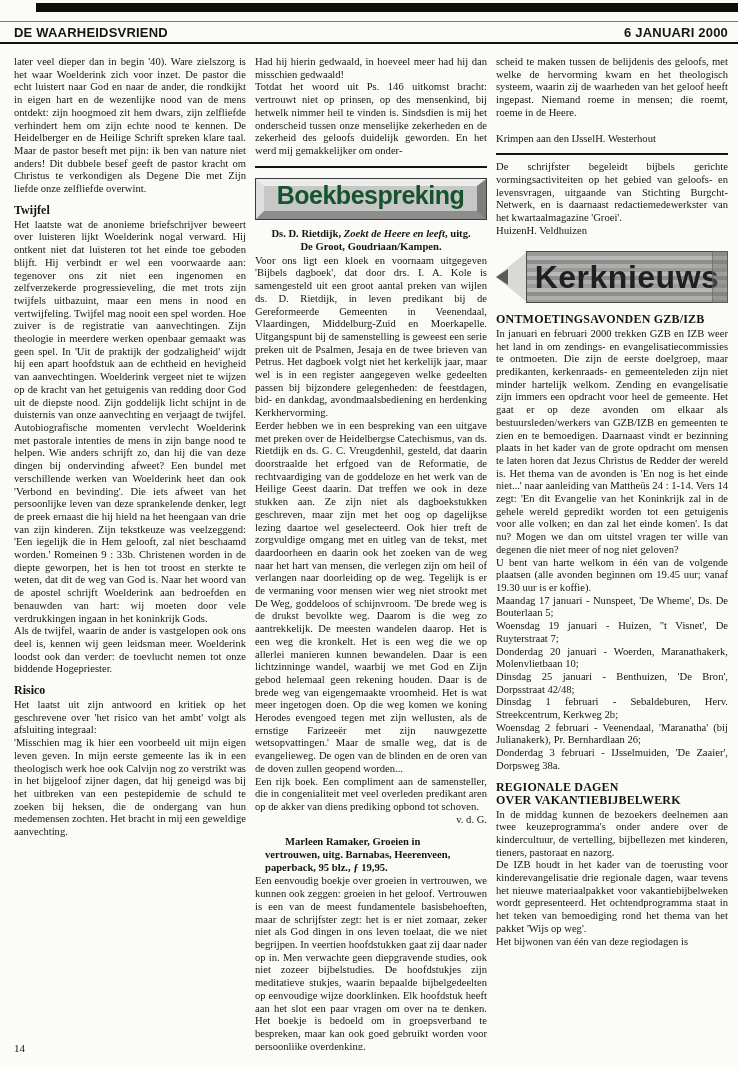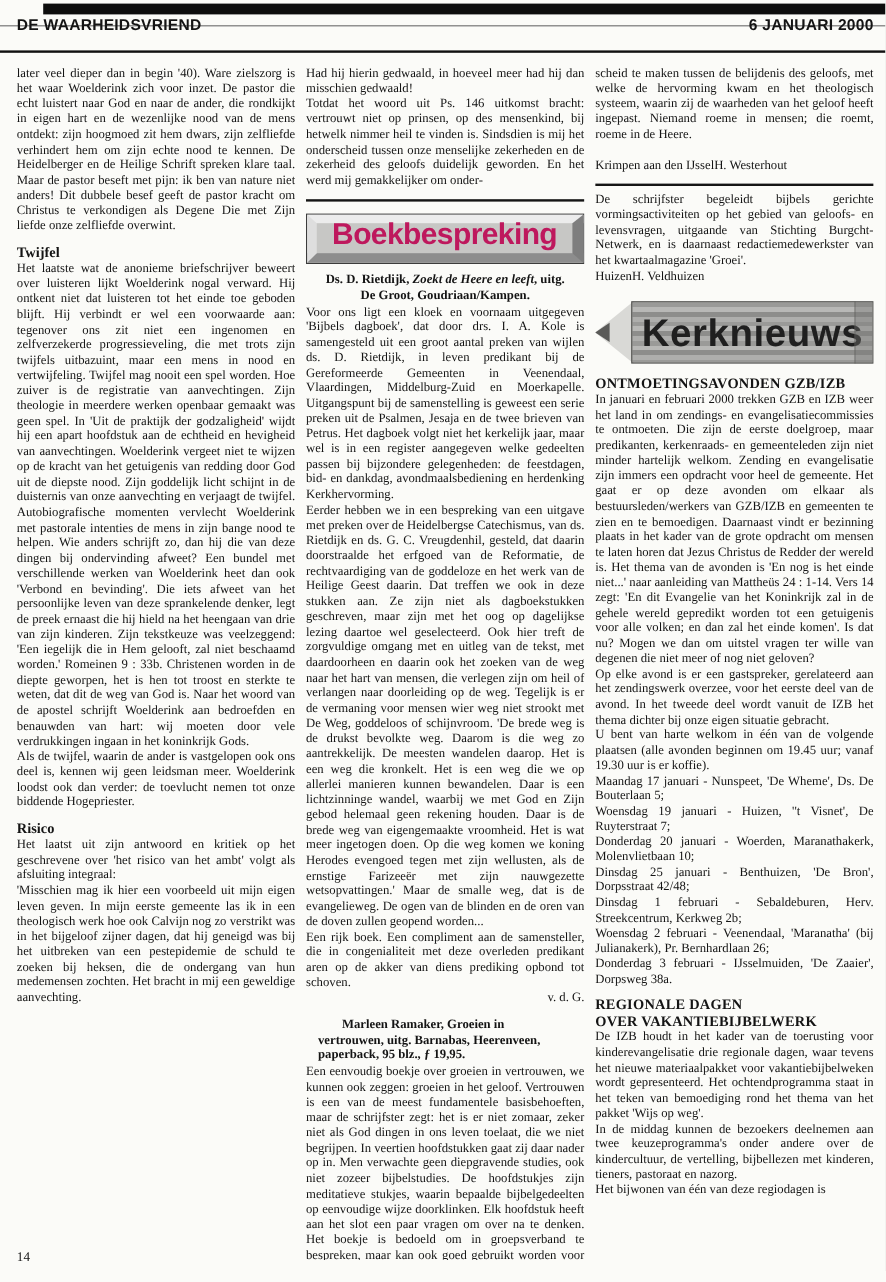--- a/index.html
+++ b/index.html
@@ -6,21 +6,21 @@
   html,body { background:#e9e9e7; }
   .page {
     position:relative; width:738px; height:1068px; margin:0 auto;
     background:#fbfbf8; color:#141414; overflow:hidden;
     font-family:"Liberation Serif", serif;
   }
   
   .topbar { position:absolute; top:3px; left:36px; right:0; height:9px; background:#0d0d0d; }
   .hairline { position:absolute; top:21px; left:0; right:0; height:1px; background:#777; }
   .masthead-row {
-    position:absolute; top:12px; left:14px; right:10px; height:16px;
+    position:absolute; top:24px; left:14px; right:10px; height:16px;
     display:flex; justify-content:space-between; align-items:center;
     font-family:"Liberation Sans", sans-serif; font-weight:bold; font-size:13px; letter-spacing:0.2px;
   }
   .headrule { position:absolute; top:42px; left:0; right:0; height:2px; background:#101010; }
   
   .cols {
     position:absolute; top:56px; left:14px; right:10px; bottom:18px;
     display:flex; gap:9px;
   }
   .col { flex:1 1 0; overflow:hidden; font-size:10.6px; line-height:12.7px; text-align:justify; hyphens:auto; }
@@ -32,21 +32,21 @@
   .sigrow { display:flex; justify-content:flex-start; margin-top:13px; }
   .sig-right { text-align:right; }
   
   .bb-banner-outer { margin:10px 0 8px 0; border:1px solid #3c3c3c; background:#bdbdbd; }
   .bb-banner {
     border-style:solid; border-width:7px 9px 8px 8px;
     border-color:#ececec #7e7e7e #8d8d8d #dedede;
     background:#c7c7c5; text-align:center; padding:3px 0 4px 0;
   }
   .bb-banner span {
-    font-family:"Liberation Sans", sans-serif; font-weight:bold; font-size:25px; letter-spacing:-0.5px; color:#be185d;
+    font-family:"Liberation Sans", sans-serif; font-weight:bold; font-size:25px; letter-spacing:-0.5px; color:#14532d;
   }
   
   .kn-banner { position:relative; height:56px; margin:12px 0 8px 0; }
   .kn-bar {
     position:absolute; left:30px; right:0; top:2px; bottom:2px;
     background:repeating-linear-gradient(180deg,#9a9a98 0 4px,#b8b8b6 4px 8px,#8d8d8b 8px 12px,#aeaeac 12px 16px);
     border:1px solid #4a4a48;
     display:flex; align-items:center; justify-content:center;
   }
   .kn-bar span {
@@ -104,21 +104,21 @@
       <div class="bb-banner-outer">
         <div class="bb-banner">
           <span>Boekbespreking</span>
         </div>
       </div>
       <div class="rev-head">
         <span>Ds. D. Rietdijk, </span><span class="btitle">Zoekt de Heere en leeft</span><span>, uitg. De Groot, Goudriaan/Kampen.</span>
       </div>
       <p>Voor ons ligt een kloek en voornaam uitgegeven 'Bijbels dagboek', dat door drs. I. A. Kole is samengesteld uit een groot aantal preken van wijlen ds. D. Rietdijk, in leven predikant bij de Gereformeerde Gemeenten in Veenendaal, Vlaardingen, Middelburg-Zuid en Moerkapelle. Uitgangspunt bij de samenstelling is geweest een serie preken uit de Psalmen, Jesaja en de twee brieven van Petrus. Het dagboek volgt niet het kerkelijk jaar, maar wel is in een register aangegeven welke gedeelten passen bij bijzondere gelegenheden: de feestdagen, bid- en dankdag, avondmaalsbediening en herdenking Kerkhervorming.</p>
       <p>Eerder hebben we in een bespreking van een uitgave met preken over de Heidelbergse Catechismus, van ds. Rietdijk en ds. G. C. Vreugdenhil, gesteld, dat daarin doorstraalde het erfgoed van de Reformatie, de rechtvaardiging van de goddeloze en het werk van de Heilige Geest daarin. Dat treffen we ook in deze stukken aan. Ze zijn niet als dagboekstukken geschreven, maar zijn met het oog op dagelijkse lezing daartoe wel geselecteerd. Ook hier treft de zorgvuldige omgang met en uitleg van de tekst, met daardoorheen en daarin ook het zoeken van de weg naar het hart van mensen, die verlegen zijn om heil of verlangen naar doorleiding op de weg. Tegelijk is er de vermaning voor mensen wier weg niet strookt met De Weg, goddeloos of schijnvroom. 'De brede weg is de drukst bevolkte weg. Daarom is die weg zo aantrekkelijk. De meesten wandelen daarop. Het is een weg die kronkelt. Het is een weg die we op allerlei manieren kunnen bewandelen. Daar is een lichtzinninge wandel, waarbij we met God en Zijn gebod helemaal geen rekening houden. Daar is de brede weg van eigengemaakte vroomheid. Het is wat meer ingetogen doen. Op die weg komen we koning Herodes evengoed tegen met zijn wellusten, als de ernstige Farizeeër met zijn nauwgezette wetsopvattingen.' Maar de smalle weg, dat is de evangelieweg. De ogen van de blinden en de oren van de doven zullen geopend worden...</p>
-      <p>Een rijk boek. Een compliment aan de samensteller, die in congenialiteit met deze overleden predikant aren op de akker van diens prediking opbond tot schoven.</p>
+      <p>Een rijk boek. Een compliment aan de samensteller, die in congenialiteit met veel overleden predikant aren op de akker van diens prediking opbond tot schoven.</p>
       <p class="sig-right">v. d. G.</p>
       <div class="rev-head2">
         <span>Marleen Ramaker, </span><span class="btitle">Groeien in vertrouwen</span><span>, uitg. Barnabas, Heerenveen, paperback, 95 blz., ƒ 19,95.</span>
       </div>
       <p>Een eenvoudig boekje over groeien in vertrouwen, we kunnen ook zeggen: groeien in het geloof. Vertrouwen is een van de meest fundamentele basisbehoeften, maar de schrijfster zegt: het is er niet zomaar, zeker niet als God dingen in ons leven toelaat, die we niet begrijpen. In veertien hoofdstukken gaat zij daar nader op in. Men verwachte geen diepgravende studies, ook niet zozeer bijbelstudies. De hoofdstukjes zijn meditatieve stukjes, waarin bepaalde bijbelgedeelten op eenvoudige wijze doorklinken. Elk hoofdstuk heeft aan het slot een paar vragen om over na te denken. Het boekje is bedoeld om in groepsverband te bespreken, maar kan ook goed gebruikt worden voor persoonlijke overdenking.</p>
     </div>
 
     <div class="col">
       <p>scheid te maken tussen de belijdenis des geloofs, met welke de hervorming kwam en het theologisch systeem, waarin zij de waarheden van het geloof heeft ingepast. Niemand roeme in mensen; die roemt, roeme in de Heere.</p>
       <div class="sigrow">
@@ -135,35 +135,34 @@
       <div class="kn-banner">
         <div class="kn-tip"></div>
         <div class="kn-tip-point"></div>
         <div class="kn-bar">
           <span>Kerknieuws</span>
         </div>
         <div class="kn-cap"></div>
       </div>
       <h3 class="capshead" style="margin-top:0;">ONTMOETINGSAVONDEN GZB/IZB</h3>
       <p>In januari en februari 2000 trekken GZB en IZB weer het land in om zendings- en evangelisatiecommissies te ontmoeten. Die zijn de eerste doelgroep, maar predikanten, kerkenraads- en gemeenteleden zijn niet minder hartelijk welkom. Zending en evangelisatie zijn immers een opdracht voor heel de gemeente. Het gaat er op deze avonden om elkaar als bestuursleden/werkers van GZB/IZB en gemeenten te zien en te bemoedigen. Daarnaast vindt er bezinning plaats in het kader van de grote opdracht om mensen te laten horen dat Jezus Christus de Redder der wereld is. Het thema van de avonden is 'En nog is het einde niet...' naar aanleiding van Mattheüs 24 : 1-14. Vers 14 zegt: 'En dit Evangelie van het Koninkrijk zal in de gehele wereld gepredikt worden tot een getuigenis voor alle volken; en dan zal het einde komen'. Is dat nu? Mogen we dan om uitstel vragen ter wille van degenen die niet meer of nog niet geloven?</p>
-      <p>Op elke avond is er een gastspreker, gerelateerd aan het zendingswerk overzee, voor het eerste deel van de avond. In het tweede deel wordt vanuit de IZB het thema dichter bij onze eigen situatie gebracht.</p>
       <p>U bent van harte welkom in één van de volgende plaatsen (alle avonden beginnen om 19.45 uur; vanaf 19.30 uur is er koffie).</p>
       <div>
         <p class="event">Maandag 17 januari - Nunspeet, 'De Wheme', Ds. De Bouterlaan 5;</p>
         <p class="event">Woensdag 19 januari - Huizen, ''t Visnet', De Ruyterstraat 7;</p>
         <p class="event">Donderdag 20 januari - Woerden, Maranathakerk, Molenvlietbaan 10;</p>
         <p class="event">Dinsdag 25 januari - Benthuizen, 'De Bron', Dorpsstraat 42/48;</p>
         <p class="event">Dinsdag 1 februari - Sebaldeburen, Herv. Streekcentrum, Kerkweg 2b;</p>
         <p class="event">Woensdag 2 februari - Veenendaal, 'Maranatha' (bij Julianakerk), Pr. Bernhardlaan 26;</p>
         <p class="event">Donderdag 3 februari - IJsselmuiden, 'De Zaaier', Dorpsweg 38a.</p>
       </div>
       <h3 class="capshead" style="margin-bottom:0;">REGIONALE DAGEN</h3>
       <h3 class="capshead" style="margin-top:0;">OVER VAKANTIEBIJBELWERK</h3>
+      <p>In de middag kunnen de bezoekers deelnemen aan twee keuzeprogramma's onder andere over de kindercultuur, de vertelling, bijbellezen met kinderen, tieners, pastoraat en nazorg.</p>
       <p>De IZB houdt in het kader van de toerusting voor kinderevangelisatie drie regionale dagen, waar tevens het nieuwe materiaalpakket voor vakantiebijbelweken wordt gepresenteerd. Het ochtendprogramma staat in het teken van bemoediging rond het thema van het pakket 'Wijs op weg'.</p>
-      <p>In de middag kunnen de bezoekers deelnemen aan twee keuzeprogramma's onder andere over de kindercultuur, de vertelling, bijbellezen met kinderen, tieners, pastoraat en nazorg.</p>
       <p>Het bijwonen van één van deze regiodagen is</p>
     </div>
 
   </div>
 
   <div class="pagenum">14</div>
 
 </div>
 
 </body></html>

